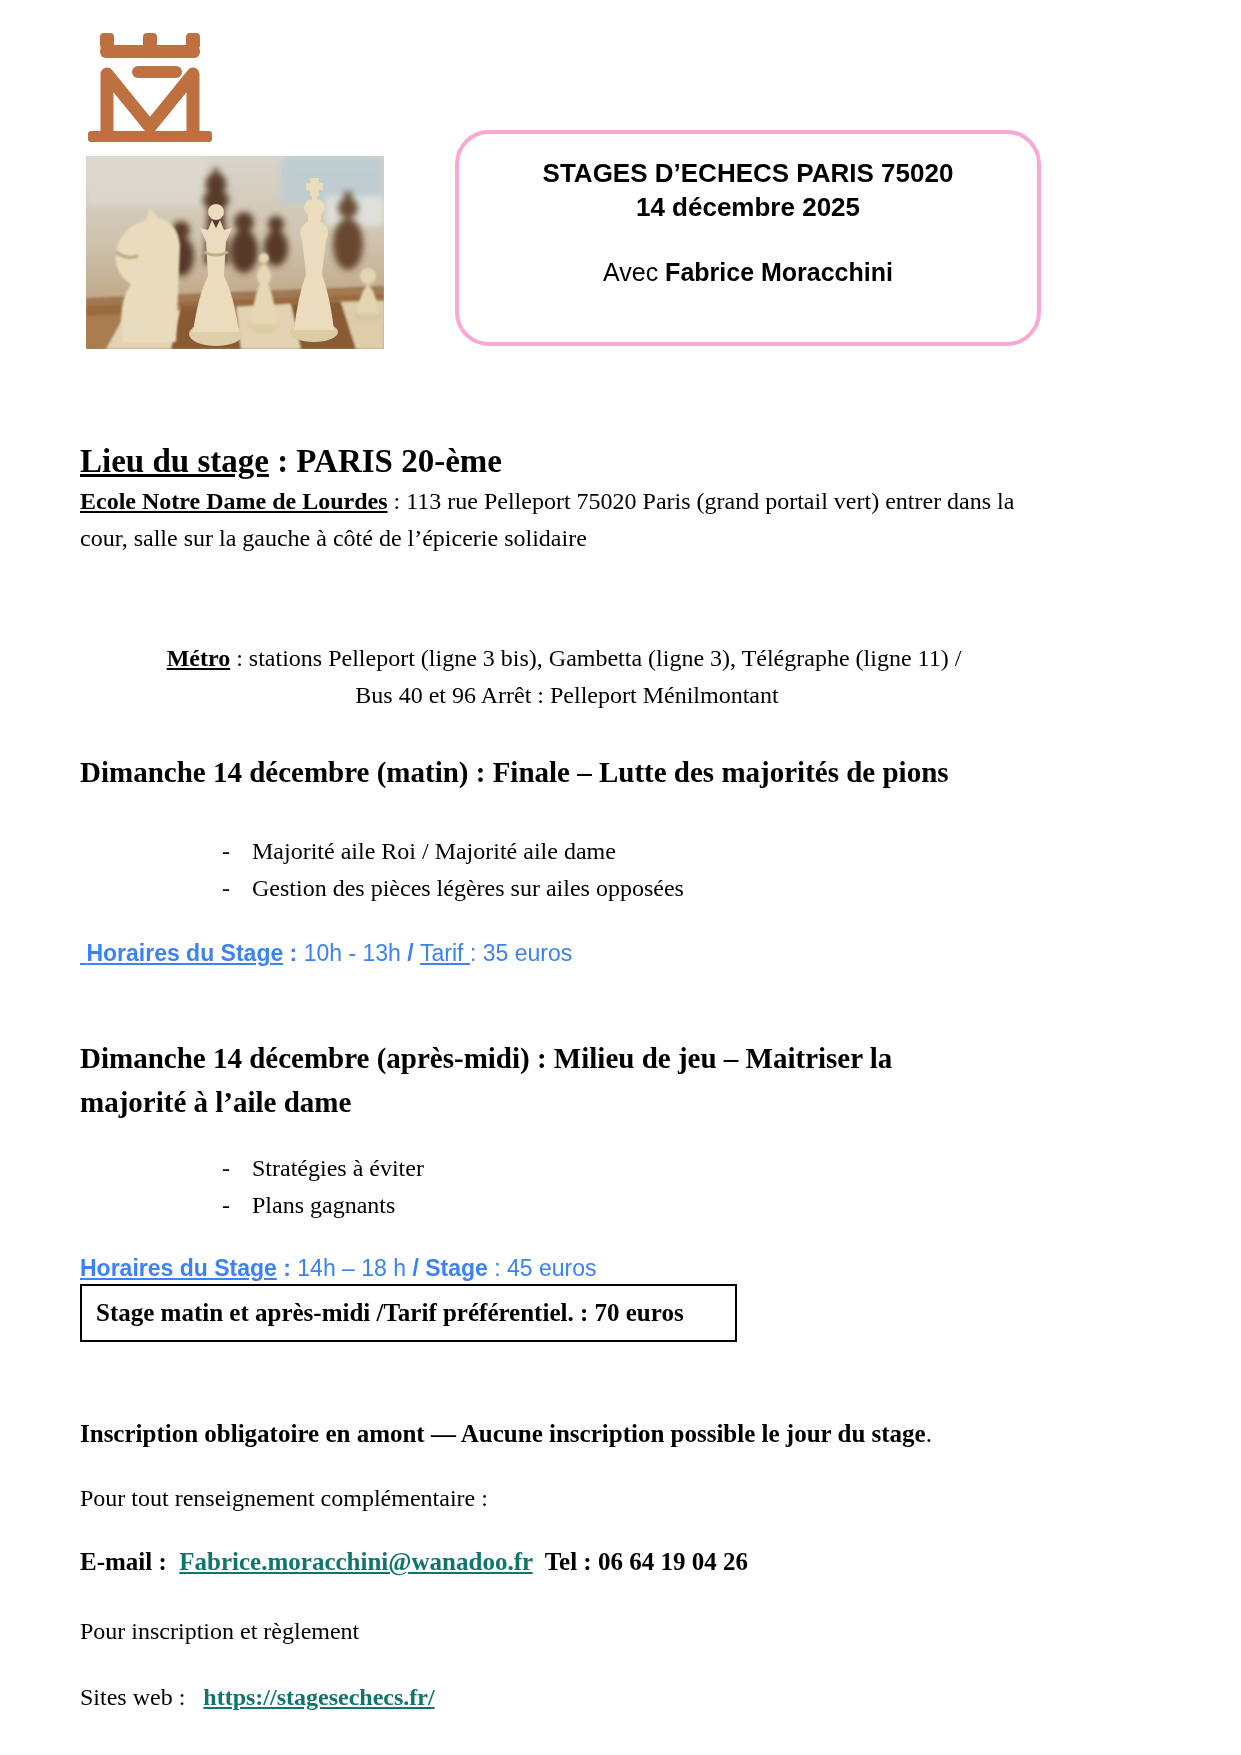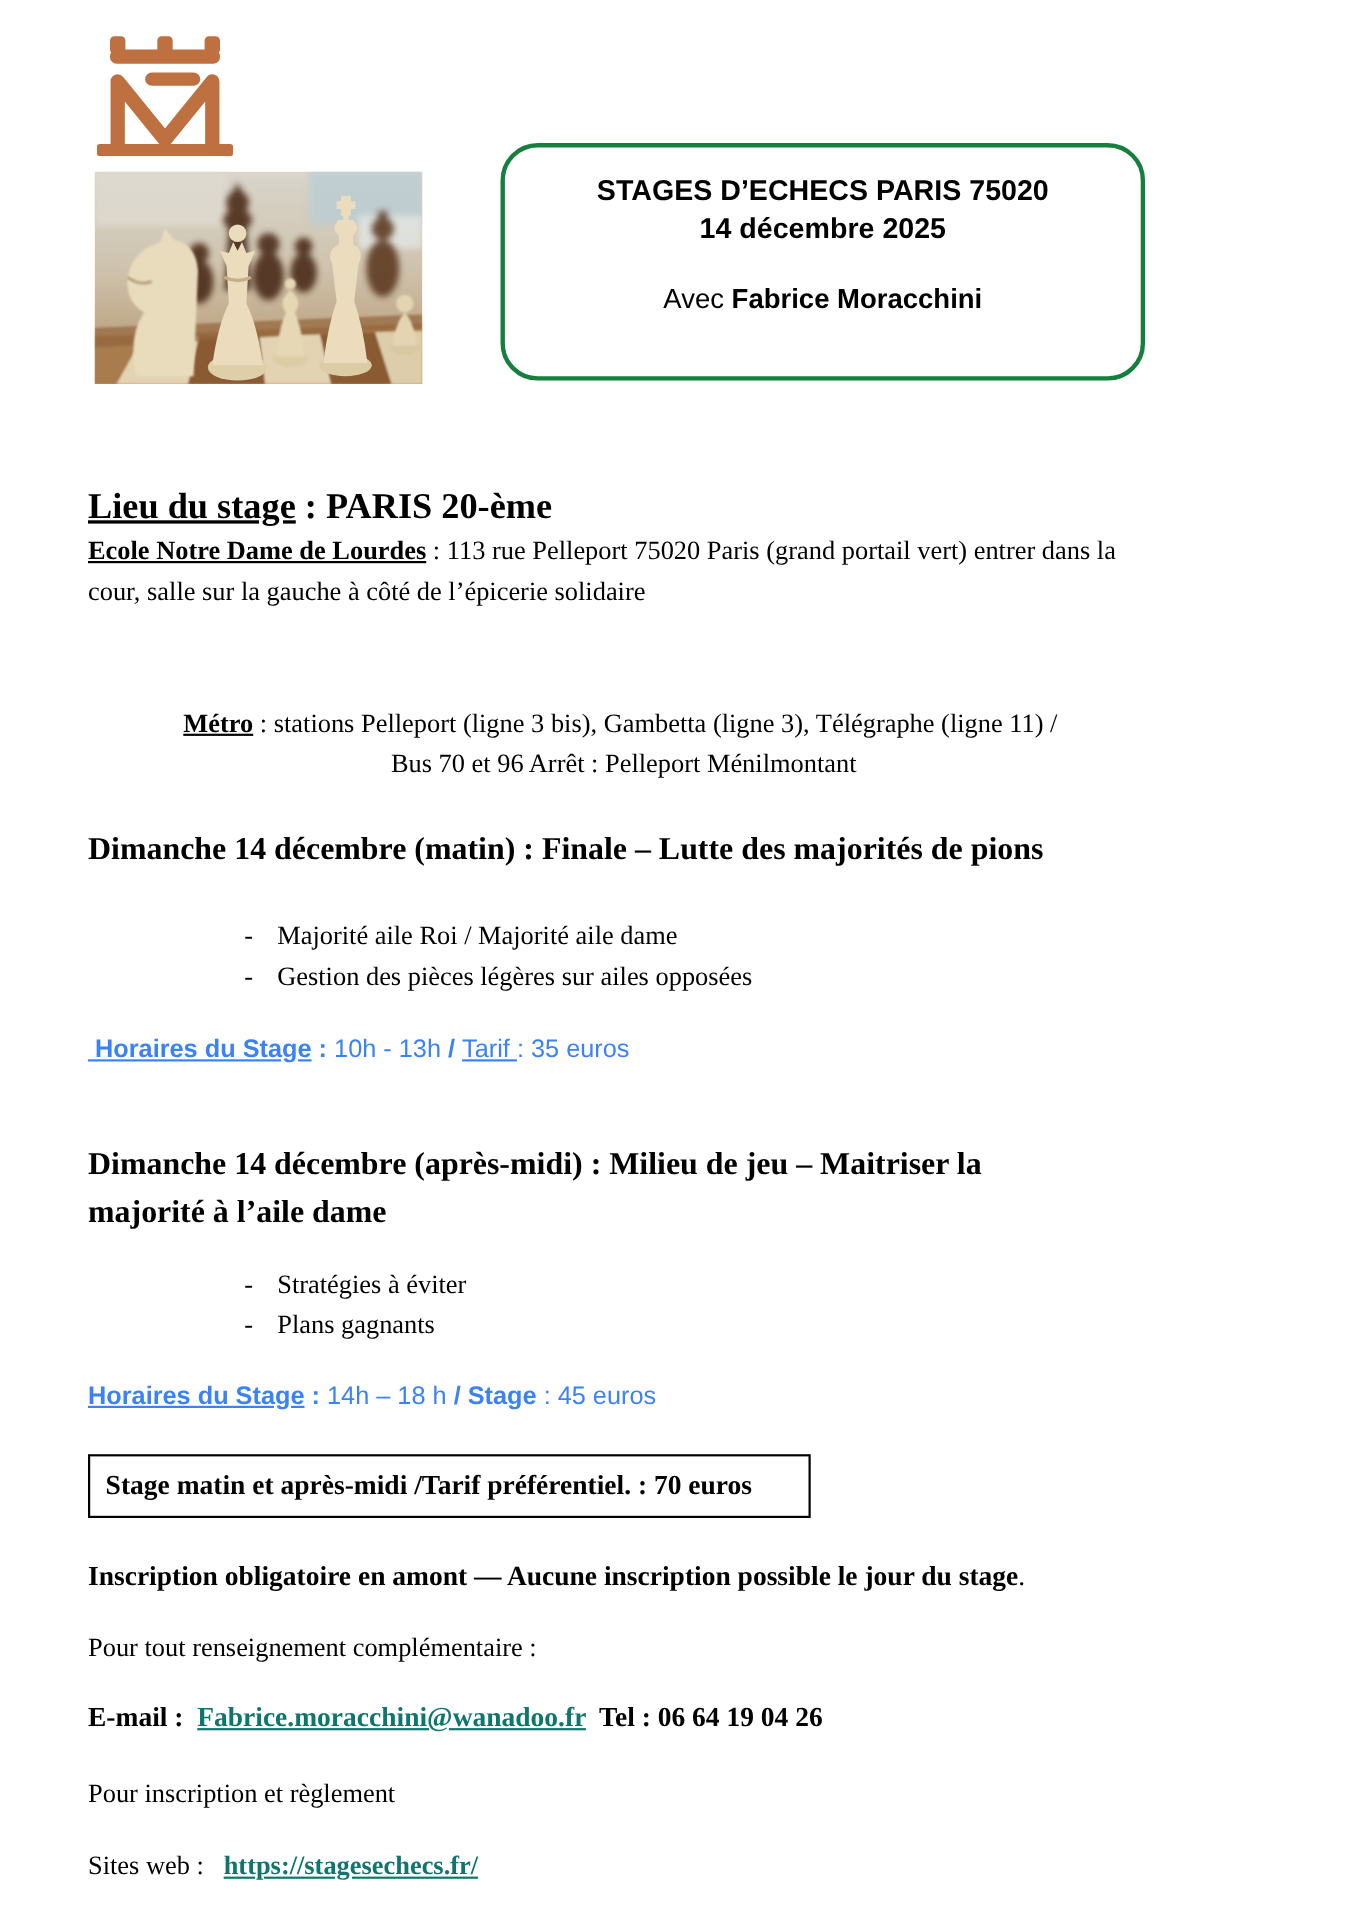--- a/index.html
+++ b/index.html
@@ -11,21 +11,21 @@
   .u{text-decoration:underline;}
 
   
   .logo{left:88px;top:30px;width:124px;height:114px;}
 
   
   .photo{left:86px;top:156px;width:298px;height:193px;}
   .photo svg{display:block;width:100%;height:100%;}
 
   
-  .hbox{left:455px;top:130px;width:586px;height:216px;border:4px solid #15803d;border-radius:34px;
+  .hbox{left:455px;top:130px;width:586px;height:216px;border:4px solid #f9a8d4;border-radius:34px;
         box-sizing:border-box;text-align:center;padding-top:22px;
         font-family:"Liberation Sans","DejaVu Sans",sans-serif;}
   .hb-title{font-size:26px;font-weight:bold;line-height:34px;}
   .hb-gap{height:32px;}
   .hb-avec{font-size:25px;line-height:33px;}
   .hb-cred{font-size:24px;line-height:33px;}
 
   
   .h-lieu{left:80px;top:443px;font-size:33px;font-weight:bold;}
   .para{left:80px;width:968px;font-size:24px;line-height:37px;}
@@ -38,21 +38,21 @@
   .bullets{left:222px;font-size:24px;line-height:37px;}
   .bl-morning{top:833px;}
   .bl-afternoon{top:1150px;}
   .bullet{position:relative;padding-left:30px;}
   .dash{position:absolute;left:0;top:0;}
 
   .teal{left:80px;font-family:"Liberation Sans","DejaVu Sans",sans-serif;font-size:23px;color:#3b82f6;}
   .teal-1{top:940px;}
   .teal-2{top:1255px;}
 
-  .pricebox{left:80px;top:1322px;width:657px;height:58px;border:2px solid #000;box-sizing:border-box;
+  .pricebox{left:80px;top:1284px;width:657px;height:58px;border:2px solid #000;box-sizing:border-box;
             font-size:25px;font-weight:bold;display:flex;align-items:center;padding-left:14px;}
   .inscription{left:80px;top:1420px;font-size:25px;}
   .infoline{left:80px;top:1485px;font-size:24px;}
   .emailline{left:80px;top:1548px;font-size:25px;font-weight:bold;}
   .regline{left:80px;top:1618px;font-size:24px;}
   .sitesline{left:80px;top:1684px;font-size:24px;}
   a.link{color:#0f766e;font-weight:bold;text-decoration:underline;}
 </style>
 </head>
 <body>
@@ -150,21 +150,21 @@
     <div class="hb-gap"></div>
     <div class="hb-avec"><span data-bind="header_box.with_prefix">Avec </span><span class="b" data-bind="header_box.with_name">Fabrice Moracchini</span></div>
   </div>
 
   <div class="abs h-lieu"><span class="u" data-bind="lieu.label">Lieu du stage</span><span data-bind="lieu.rest"> : PARIS 20-ème</span></div>
 
   <div class="abs para p-school"><span class="b u" data-bind="school.label">Ecole Notre Dame de Lourdes</span><span data-bind="school.rest"> : 113 rue Pelleport 75020 Paris (grand portail vert) entrer dans la cour, salle sur la gauche à côté de l’épicerie solidaire</span></div>
 
   <div class="abs para p-metro">
       <div><span class="b u" data-bind="metro.label">Métro</span><span data-bind="metro.rest"> : stations Pelleport (ligne 3 bis), Gambetta (ligne 3), Télégraphe (ligne 11) /</span></div>
-      <div data-bind="metro.bus"> Bus 70 et 96 Arrêt : Pelleport Ménilmontant</div>
+      <div data-bind="metro.bus"> Bus 40 et 96 Arrêt : Pelleport Ménilmontant</div>
     </div>
 
   <div class="abs h2 h2-morning" data-bind="morning.heading">Dimanche 14 décembre (matin) : Finale – Lutte des majorités de pions</div>
   <div class="abs bullets bl-morning">
     <div class="bullet"><span class="dash" data-bind="list_marker">-</span><span data-bind="morning.bullets.0">Majorité aile Roi / Majorité aile dame</span></div>
     <div class="bullet"><span class="dash" data-bind="list_marker">-</span><span data-bind="morning.bullets.1">Gestion des pièces légères sur ailes opposées</span></div>
   </div>
   <div class="abs teal teal-1"><span class="b u" data-bind="morning.schedule.label"> Horaires du Stage</span><span class="b" data-bind="morning.schedule.colon"> : </span><span data-bind="morning.schedule.time">10h - 13h </span><span class="b" data-bind="morning.schedule.slash">/ </span><span class="u" data-bind="morning.schedule.tarif">Tarif </span><span data-bind="morning.schedule.price">: 35 euros</span></div>
 
   <div class="abs h2 h2-afternoon" data-bind="afternoon.heading">Dimanche 14 décembre (après-midi) : Milieu de jeu – Maitriser la majorité à l’aile dame</div>

